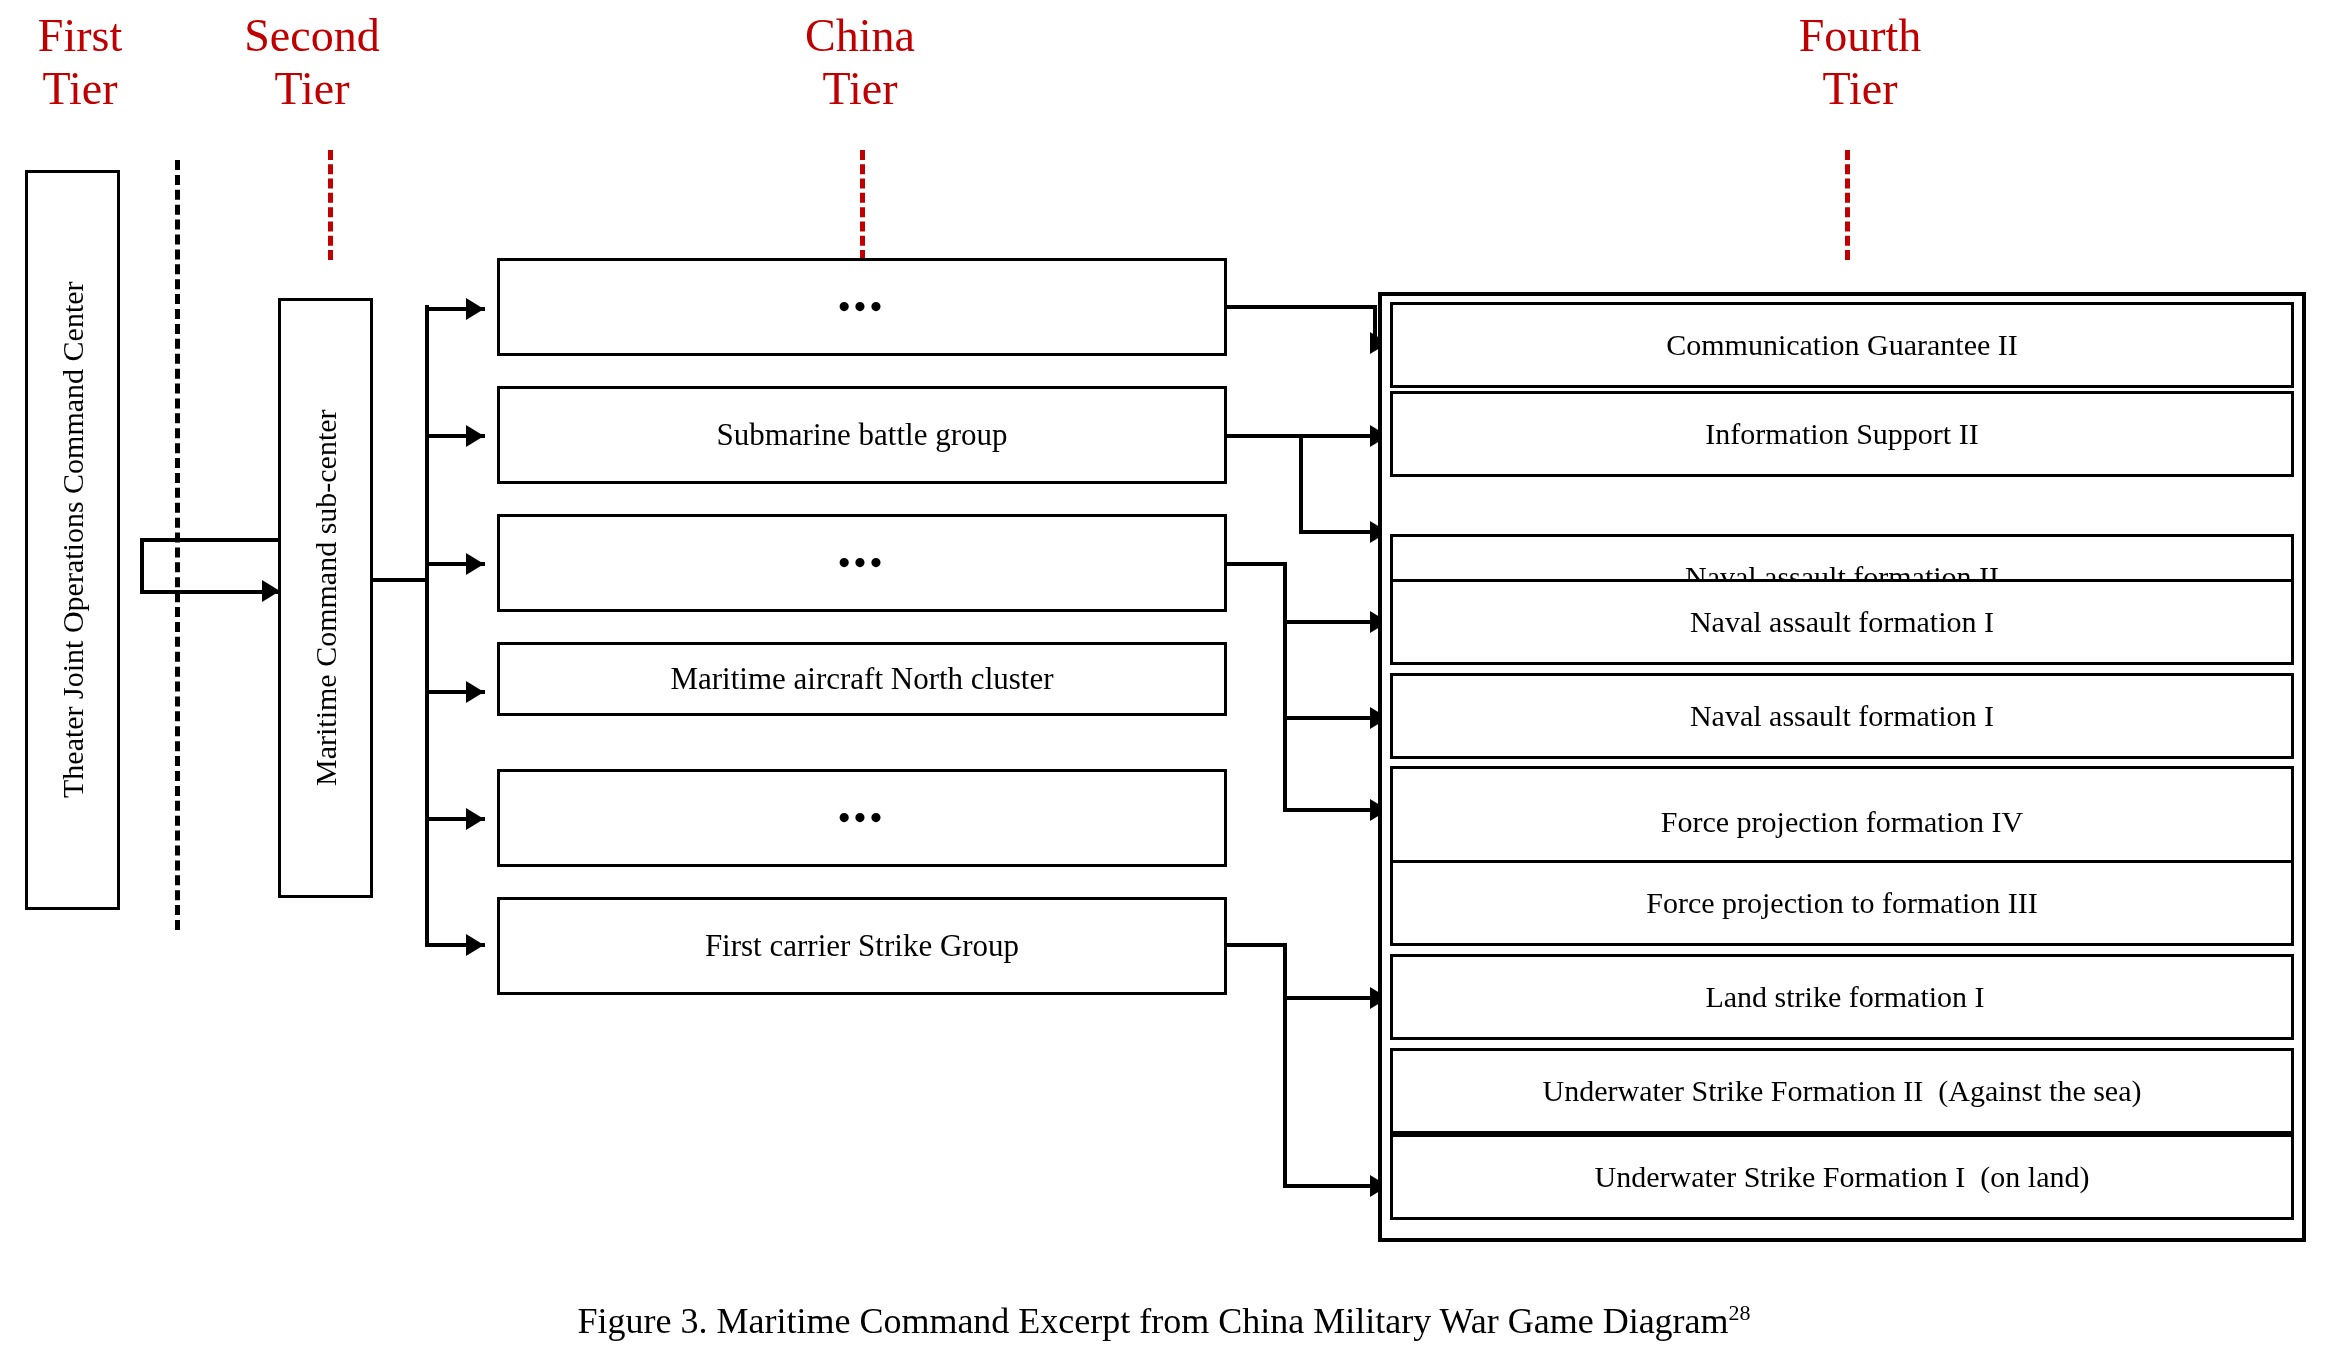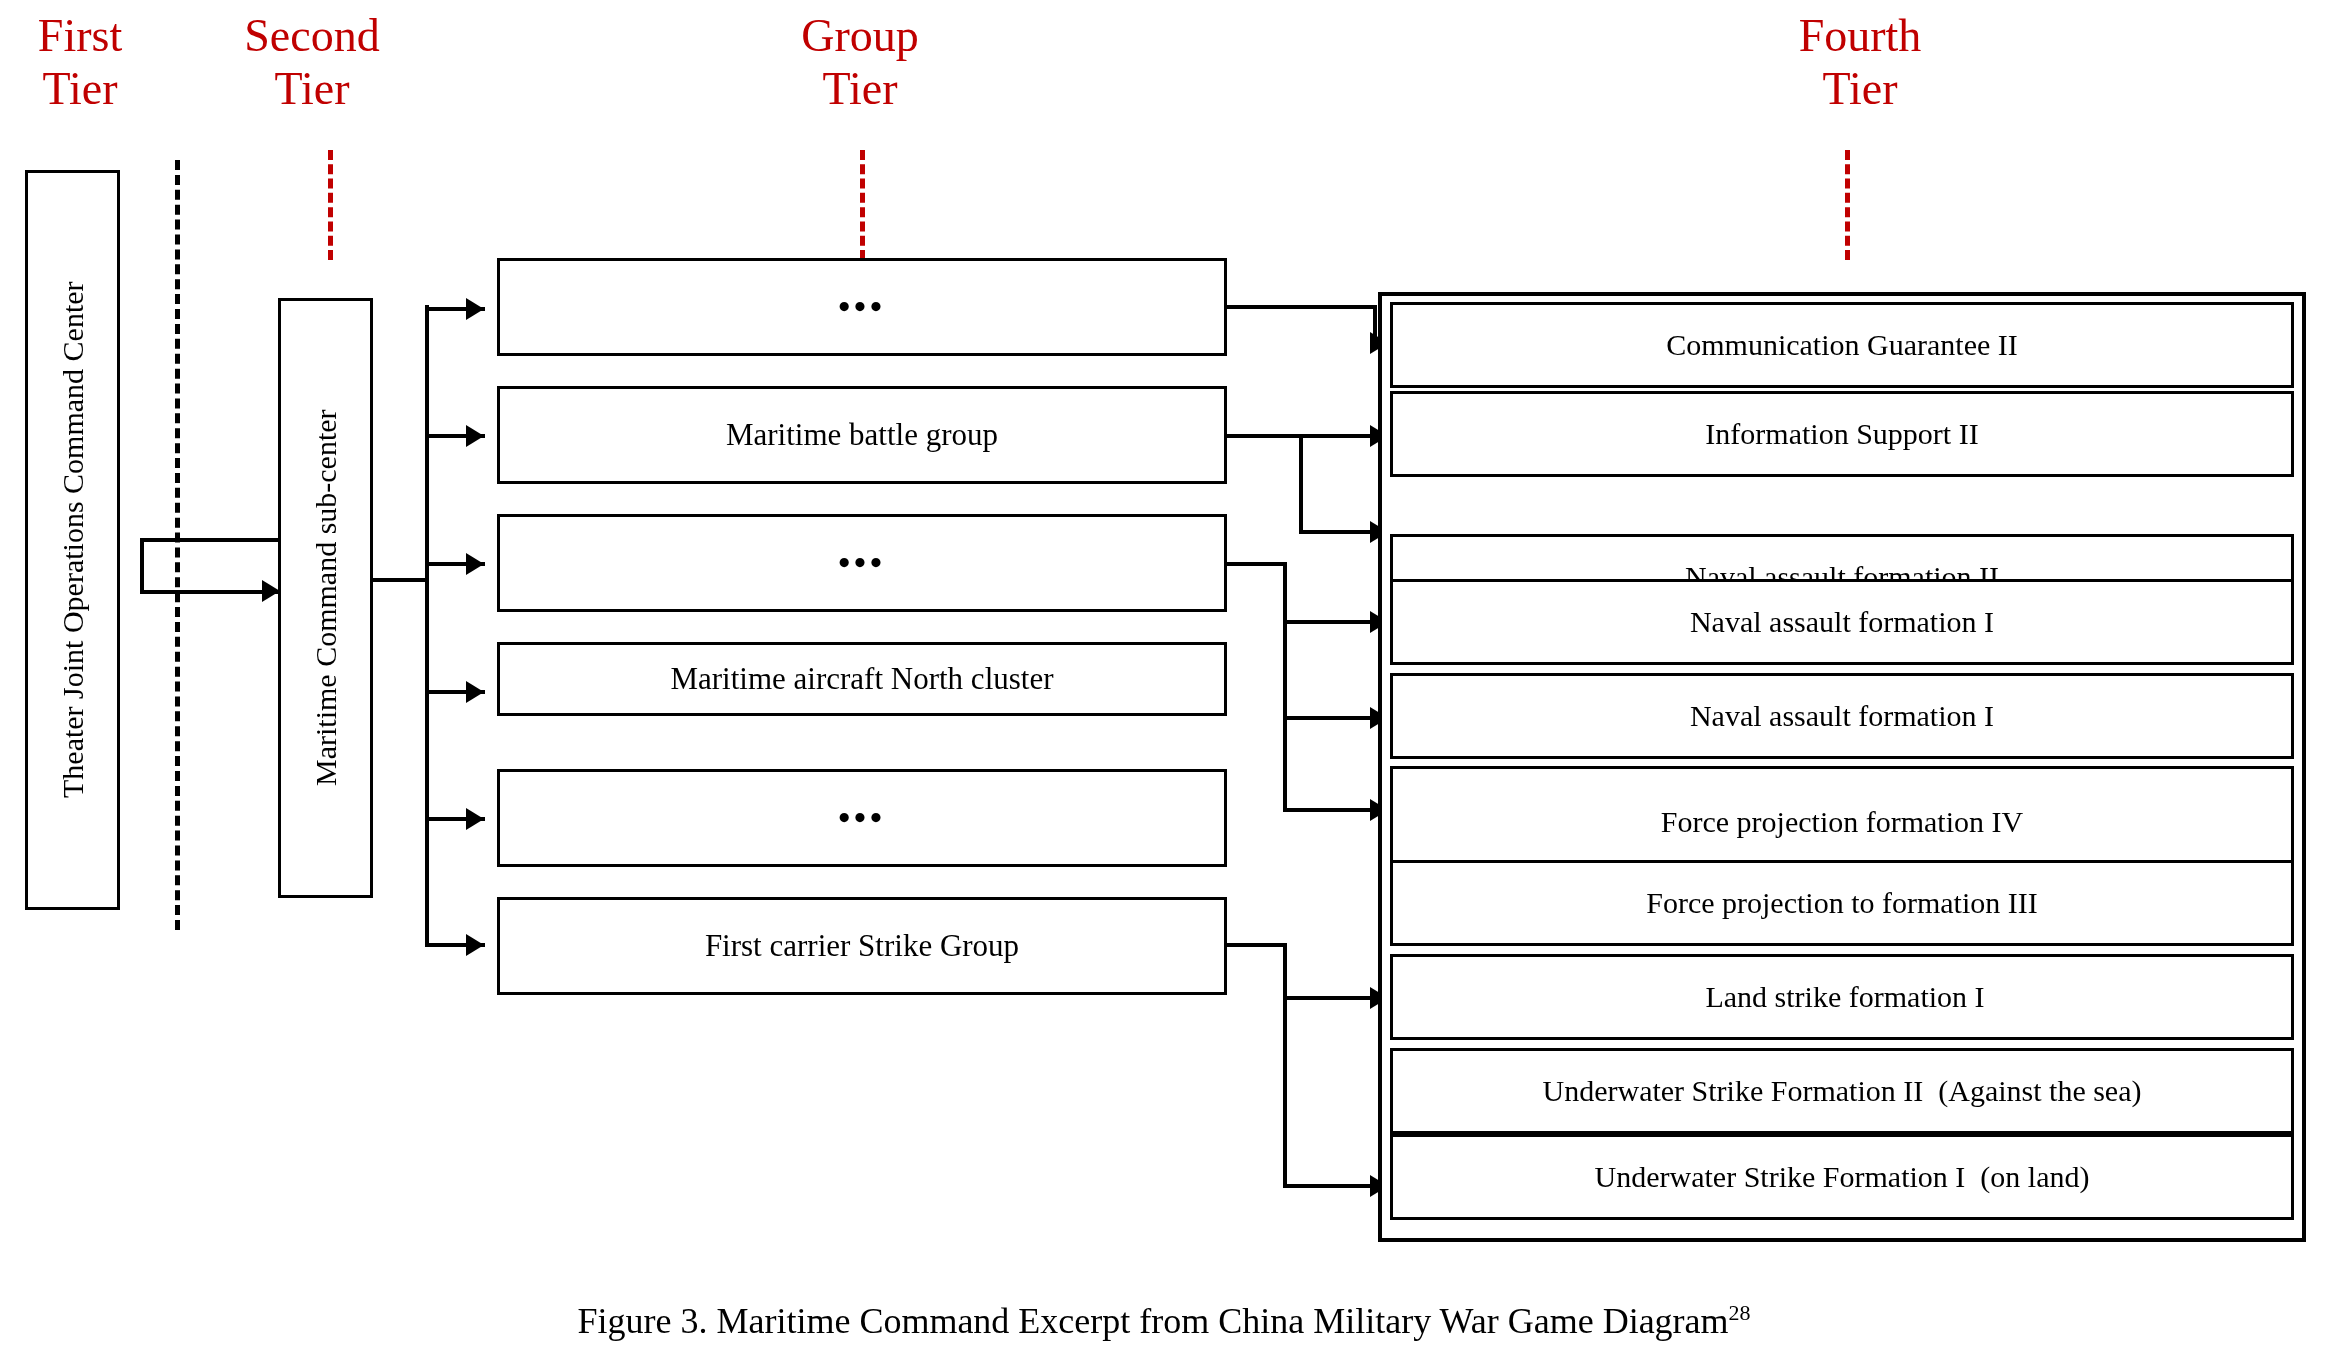--- a/index.html
+++ b/index.html
@@ -116,21 +116,21 @@
 </style>
 </head>
 <body>
 
 <div id="page">
 
   <div class="tier-label" style="left:10px; top:10px; width:140px;">First
 Tier</div>
   <div class="tier-label" style="left:222px; top:10px; width:180px;">Second
 Tier</div>
-  <div class="tier-label" style="left:770px; top:10px; width:180px;">Group
+  <div class="tier-label" style="left:770px; top:10px; width:180px;">China
 Tier</div>
   <div class="tier-label" style="left:1760px; top:10px; width:200px;">Fourth
 Tier</div>
 
   <div class="tier-dash black" style="left:175px; top:160px; height:770px;"></div>
   <div class="tier-dash" style="left:328px; top:150px; height:110px;"></div>
   <div class="tier-dash" style="left:860px; top:150px; height:110px;"></div>
   <div class="tier-dash" style="left:1845px; top:150px; height:110px;"></div>
 
   <div class="box vbox" style="left:25px; top:170px; width:95px; height:740px;">Theater Joint Operations Command Center</div>
@@ -160,21 +160,21 @@
   <div class="line-h" style="left:425px; top:817px; width:60px;"></div>
   <div class="arrow" style="left:466px; top:808px;"></div>
 
   <div class="line-h" style="left:425px; top:943px; width:60px;"></div>
   <div class="arrow" style="left:466px; top:934px;"></div>
 
   <div class="box tier3-box" style="left:497px; top:258px; width:730px; height:98px;">
     <span class="ellipsis">•••</span>
   </div>
   <div class="box tier3-box" style="left:497px; top:386px; width:730px; height:98px;">
-    <span>Maritime battle group</span>
+    <span>Submarine battle group</span>
   </div>
   <div class="box tier3-box" style="left:497px; top:514px; width:730px; height:98px;">
     <span class="ellipsis">•••</span>
   </div>
   <div class="box tier3-box" style="left:497px; top:642px; width:730px; height:74px;">
     <span>Maritime aircraft North cluster</span>
   </div>
   <div class="box tier3-box" style="left:497px; top:769px; width:730px; height:98px;">
     <span class="ellipsis">•••</span>
   </div>

